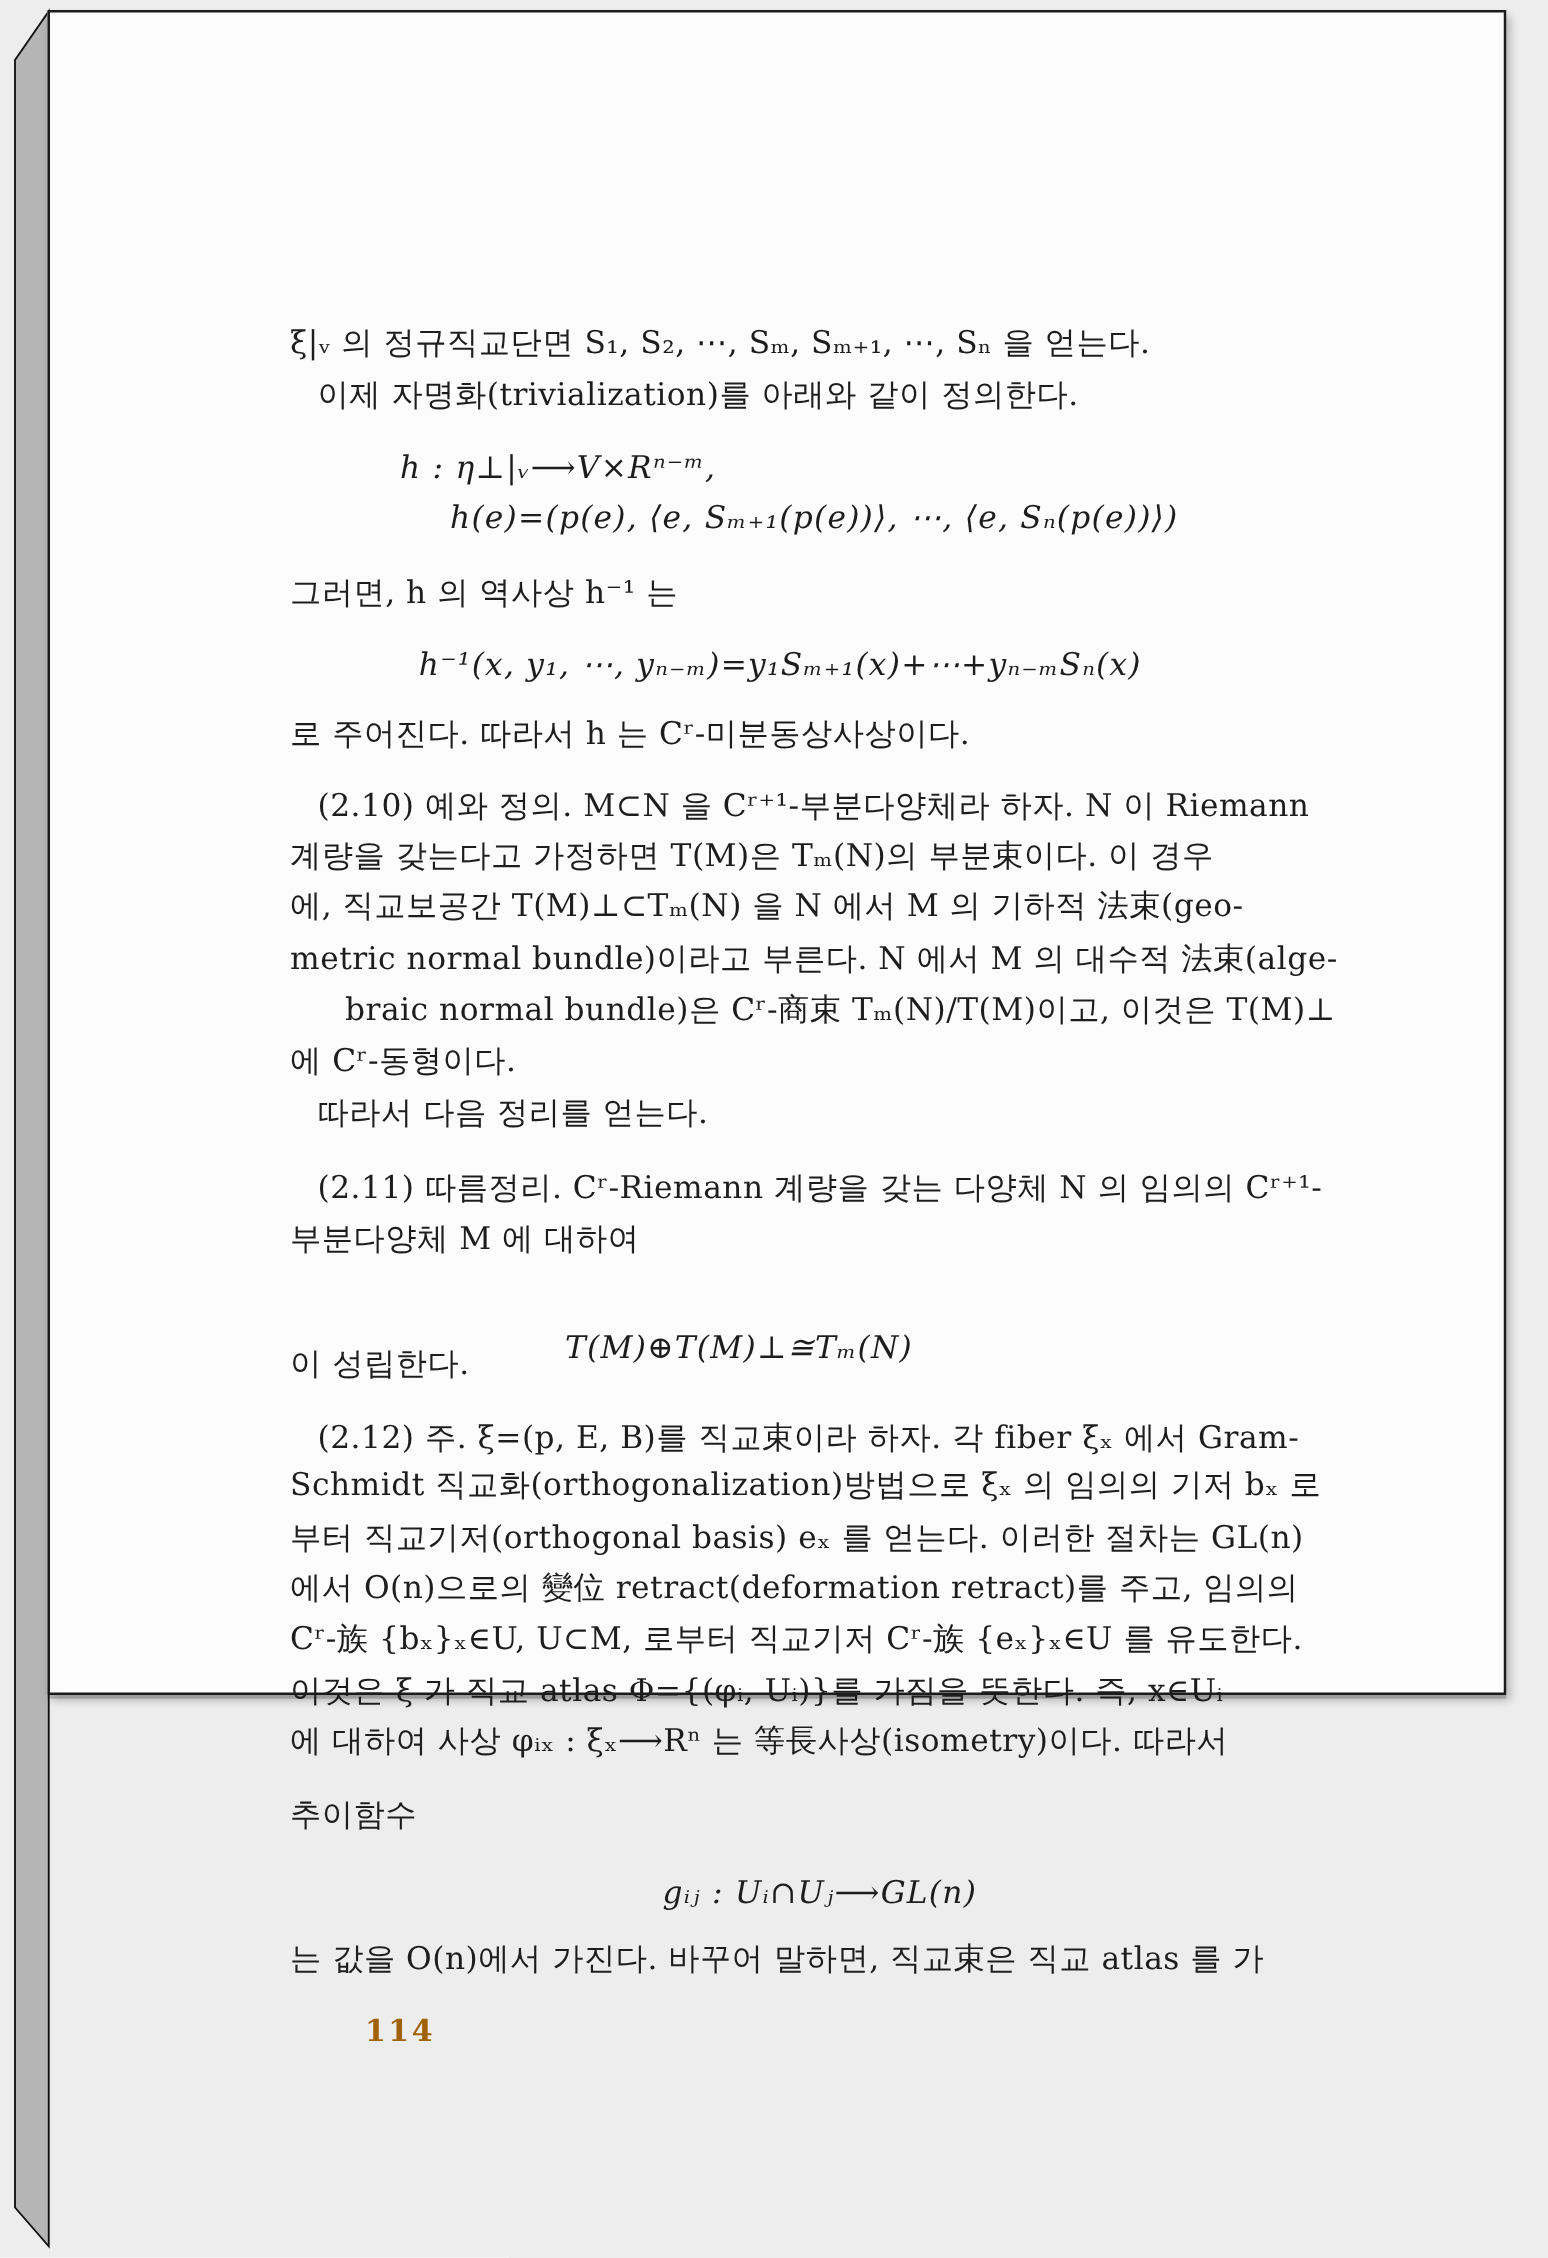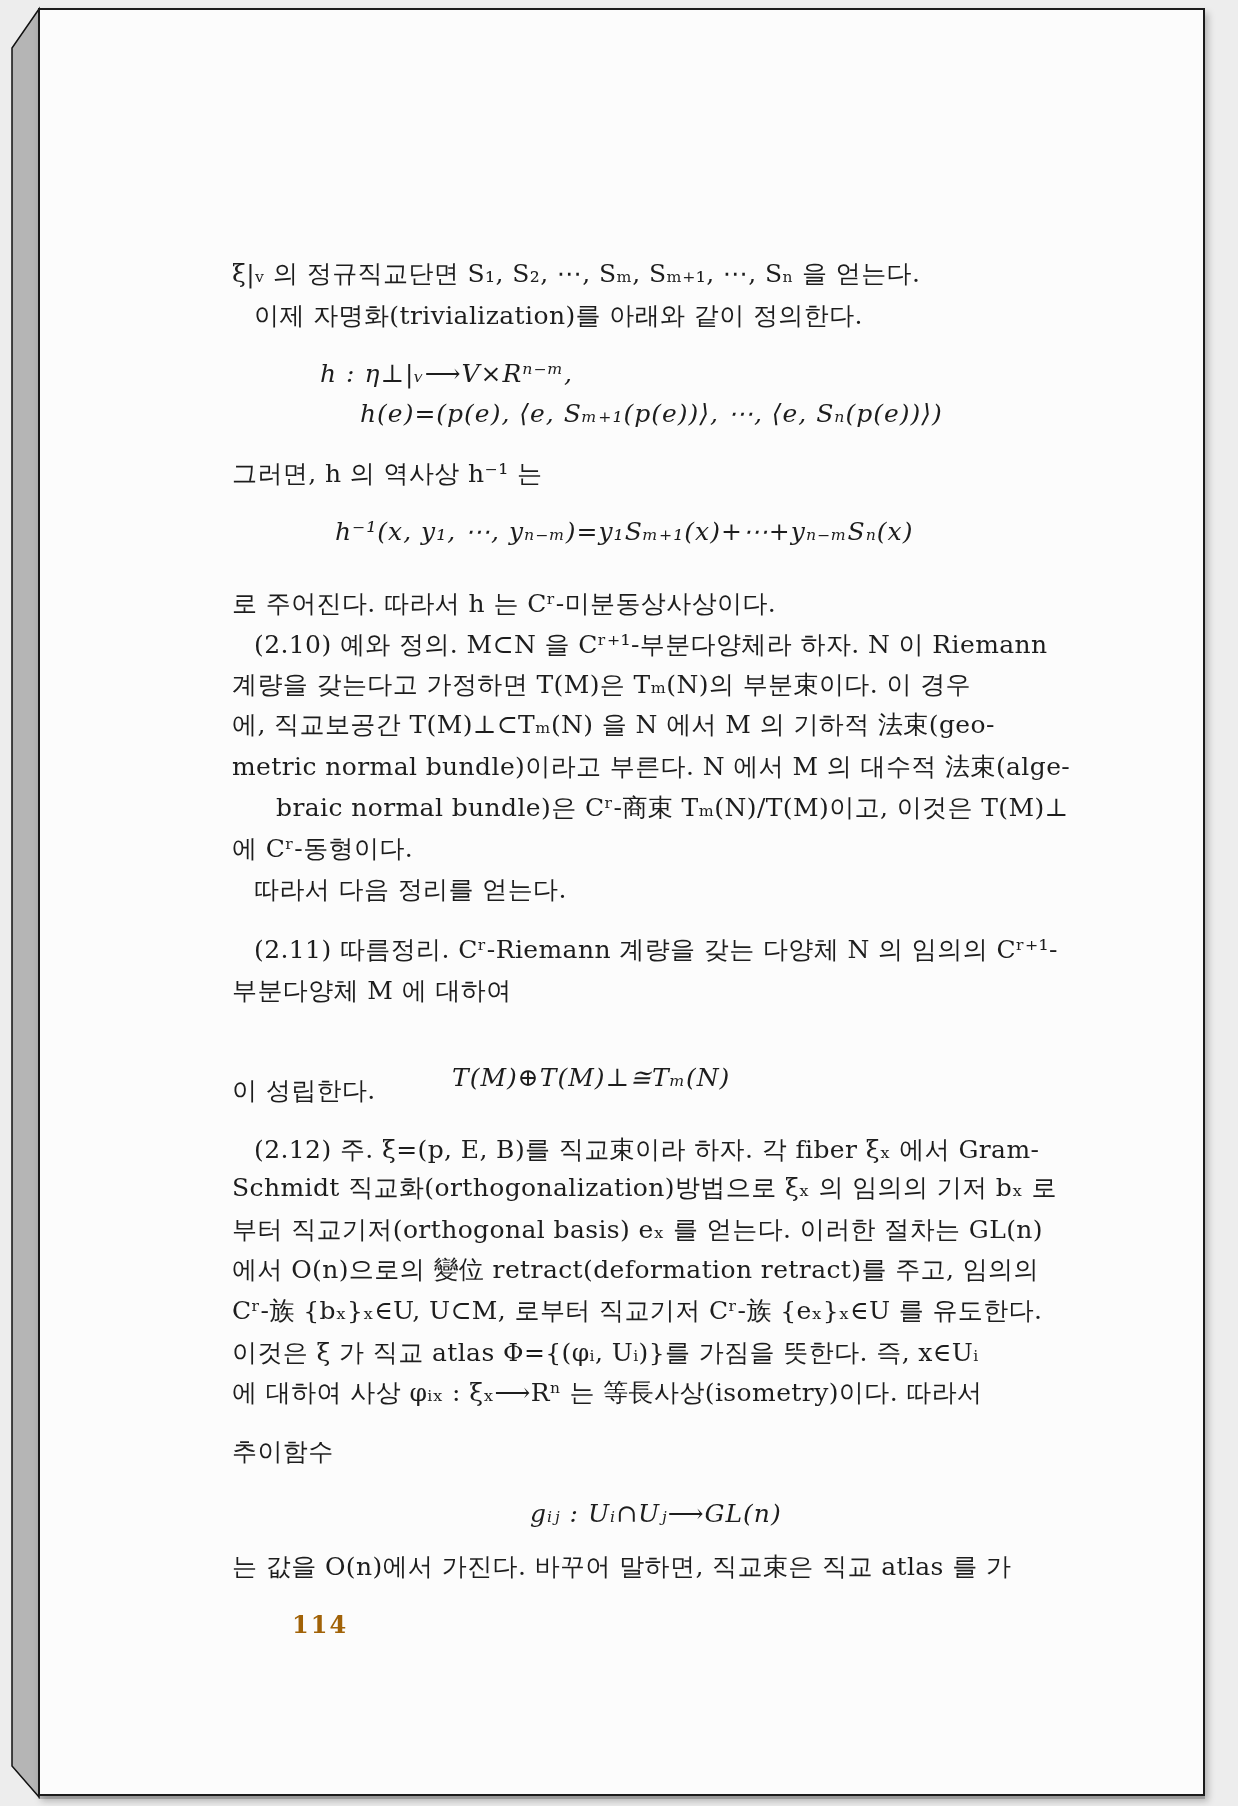--- a/index.html
+++ b/index.html
@@ -3,21 +3,21 @@
 <meta charset="utf-8">
 <style>
   html,body{margin:0;padding:0;}
   body{
     width:1238px;height:1806px;position:relative;overflow:hidden;
     background:#ededed;
     font-family:"DejaVu Serif","Liberation Serif",serif;
   }
   .spine-svg{position:absolute;left:0;top:0;}
   .page{
-    position:absolute;left:38px;top:8px;width:1167px;height:1788px;
+    position:absolute;left:38px;top:8px;width:1167px;height:1348px;
     background:#fcfcfc;border:2px solid #1b1b1b;box-sizing:border-box;
     box-shadow:0 3px 0 rgba(0,0,0,0.18), 3px 5px 7px rgba(0,0,0,0.25);
   }
   .ln{
     position:absolute;
     font-size:25px;line-height:34px;color:#1d1d1d;
     letter-spacing:0.4px;white-space:nowrap;
   }
   .math{
     font-style:italic;letter-spacing:1px;
@@ -34,21 +34,21 @@
   <polygon points="39,9 12,48 12,1766 39,1797" fill="#b5b5b5" stroke="#111111" stroke-width="1.5"></polygon>
 </svg>
 
 <div class="page">
   <div class="ln" style="left:192px;top:247px;">ξ|ᵥ 의 정규직교단면 S₁, S₂, ⋯, Sₘ, Sₘ₊₁, ⋯, Sₙ 을 얻는다.</div>
   <div class="ln" style="left:214px;top:289px;">이제 자명화(trivialization)를 아래와 같이 정의한다.</div>
   <div class="ln math" style="left:280px;top:347px;">h : η⊥|ᵥ⟶V×Rⁿ⁻ᵐ,</div>
   <div class="ln math" style="left:320px;top:387px;">h(e)=(p(e), ⟨e, Sₘ₊₁(p(e))⟩, ⋯, ⟨e, Sₙ(p(e))⟩)</div>
   <div class="ln" style="left:192px;top:447px;">그러면, h 의 역사상 h⁻¹ 는</div>
   <div class="ln math" style="left:295px;top:505px;">h⁻¹(x, y₁, ⋯, yₙ₋ₘ)=y₁Sₘ₊₁(x)+⋯+yₙ₋ₘSₙ(x)</div>
-  <div class="ln" style="left:192px;top:577px;">로 주어진다.  따라서 h 는 Cʳ-미분동상사상이다.</div>
+  <div class="ln" style="left:192px;top:560px;">로 주어진다.  따라서 h 는 Cʳ-미분동상사상이다.</div>
   <div class="ln" style="left:214px;top:618px;">(2.10) 예와 정의.  M⊂N 을 Cʳ⁺¹-부분다양체라 하자. N 이 Riemann</div>
   <div class="ln" style="left:192px;top:658px;">계량을 갖는다고 가정하면 T(M)은 Tₘ(N)의  부분束이다.  이 경우</div>
   <div class="ln" style="left:192px;top:740px;">metric normal bundle)이라고 부른다.  N 에서 M 의 대수적 法束(alge-</div>
   <div class="ln" style="left:192px;top:698px;">에,  직교보공간  T(M)⊥⊂Tₘ(N) 을 N 에서  M 의  기하적 法束(geo-</div>
   <div class="ln" style="left:192px;top:781px;margin-left:44px;">braic normal bundle)은 Cʳ-商束 Tₘ(N)/T(M)이고,  이것은 T(M)⊥</div>
   <div class="ln" style="left:192px;top:822px;">에 Cʳ-동형이다.</div>
   <div class="ln" style="left:214px;top:863px;">따라서 다음 정리를 얻는다.</div>
   <div class="ln" style="left:214px;top:923px;">(2.11) 따름정리.  Cʳ-Riemann 계량을 갖는 다양체 N 의 임의의 Cʳ⁺¹-</div>
   <div class="ln" style="left:192px;top:964px;">부분다양체 M 에 대하여</div>
   <div class="ln math" style="left:412px;top:1014px;margin-top:37px;">T(M)⊕T(M)⊥≅Tₘ(N)</div>

